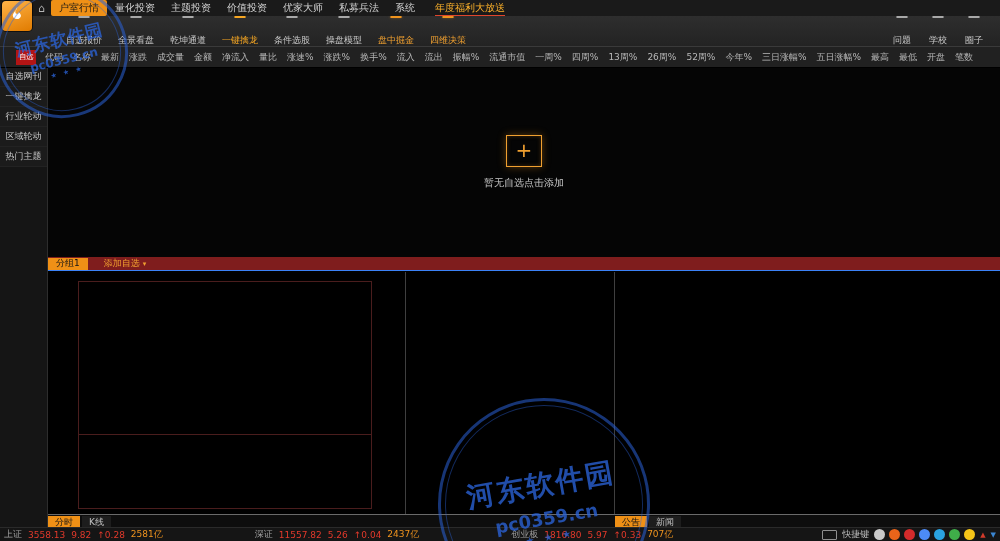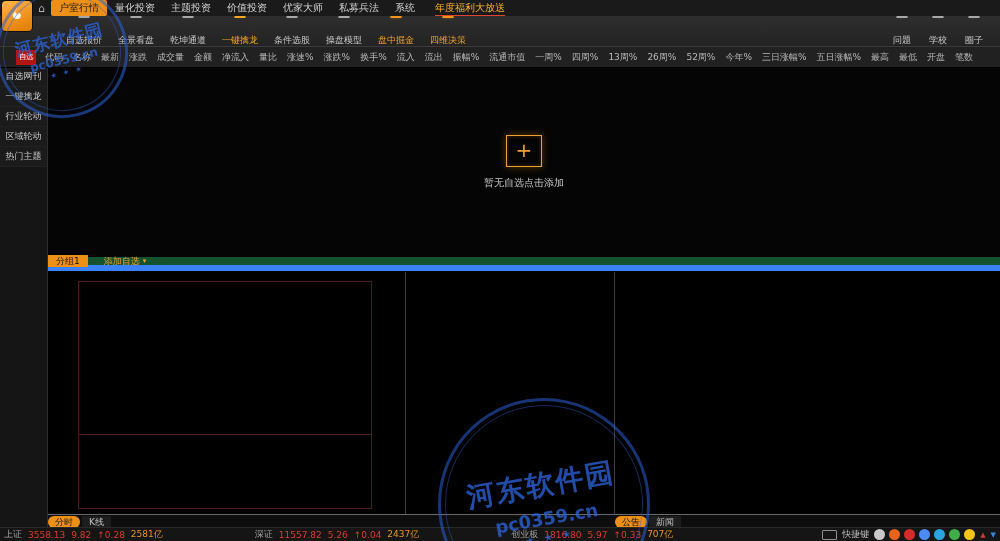--- a/index.html
+++ b/index.html
@@ -53,22 +53,22 @@
 
   
   .main-empty{position:absolute;left:48px;top:67px;right:0;height:190px;background:#050505;
               display:flex;flex-direction:column;align-items:center;justify-content:center;z-index:1;}
   .plus-btn{width:34px;height:30px;border:1px solid #f0a030;color:#f0a030;font-size:20px;
             line-height:28px;text-align:center;cursor:pointer;
             box-shadow:0 0 8px rgba(240,148,30,.35), inset 0 0 4px rgba(240,148,30,.25);}
   .empty-text{margin-top:9px;font-size:10px;color:#c9c9c9;}
 
   
-  .group-strip{position:absolute;left:48px;right:0;top:257px;height:14px;background:#14532d;
-               border-bottom:6px solid #3b82f6;display:flex;align-items:center;gap:8px;z-index:1;
+  .group-strip{position:absolute;left:48px;right:0;top:257px;height:14px;background:#7f1d1d;
+               border-bottom:1px solid #3b82f6;display:flex;align-items:center;gap:8px;z-index:1;
                box-sizing:border-box;}
   .gtab{font-size:9px;padding:0 8px;height:12px;display:flex;align-items:center;cursor:pointer;}
   .gtab.g1{background:#ef9016;color:#141414;}
   .gtab.add{color:#f0a030;gap:3px;}
   .caret{font-size:7px;}
 
   
   .panel{position:absolute;top:272px;height:242px;background:#000;box-sizing:border-box;}
   .panel.left{left:48px;width:358px;border-right:1px solid #3f3f3f;}
   .panel.mid{left:406px;width:209px;border-right:1px solid #3f3f3f;}
@@ -77,21 +77,21 @@
                border:1px solid #4a1d1d;}
   .chart-split{position:absolute;left:0;right:0;top:152px;border-top:1px solid #4a1d1d;}
 
   
   .bottom-strip{position:absolute;left:48px;right:0;top:514px;height:14px;background:#0d0d0d;
                 border-top:1px solid #6a6a6a;z-index:1;box-sizing:border-box;}
   .btabs{position:absolute;top:1px;height:12px;display:flex;}
   .btabs.bleft{left:0;} .btabs.bright{left:567px;}
   .btab{font-size:9px;padding:0 7px;display:flex;align-items:center;color:#c0c0c0;
         background:#1d1d1d;margin-right:2px;cursor:pointer;}
-  .btab.active{background:#ef9016;color:#141414;border-radius:6px;}
+  .btab.active{background:#ef9016;color:#141414;}
 
   
   .statusbar{position:absolute;left:0;right:0;bottom:0;height:14px;background:#151515;
              border-top:1px solid #2a2a2a;display:flex;align-items:center;font-size:9px;
              padding:0 4px;z-index:3;box-sizing:border-box;}
   .idx{display:flex;gap:6px;align-items:center;margin-right:92px;white-space:nowrap;}
   .idx:nth-of-type(3){margin-right:0;}
   .iname{color:#9f9f9f;} .num{color:#e2392b;} .vol{color:#f0941e;}
   .tray{margin-left:auto;display:flex;align-items:center;gap:5px;}
   .kbd-icon{width:13px;height:8px;border:1px solid #8f8f8f;border-radius:1px;cursor:pointer;}

